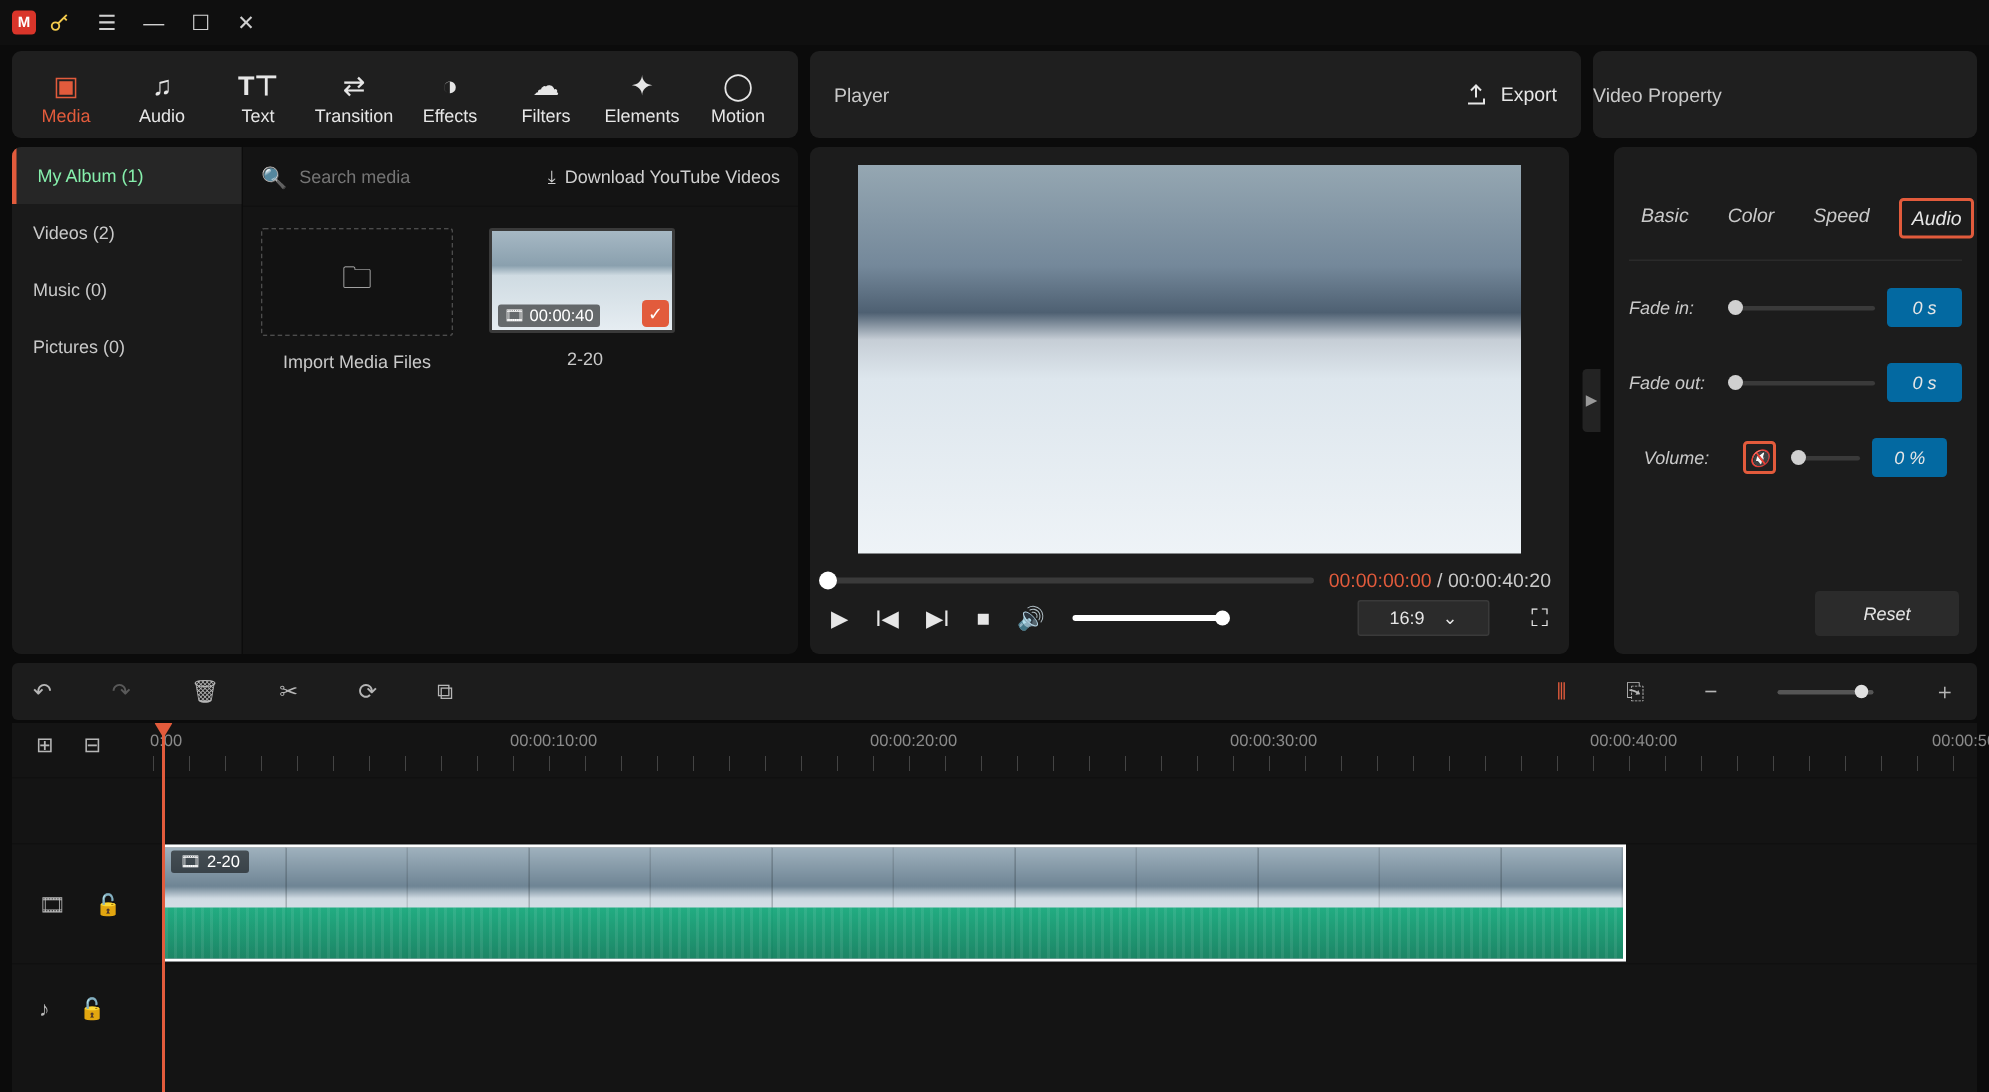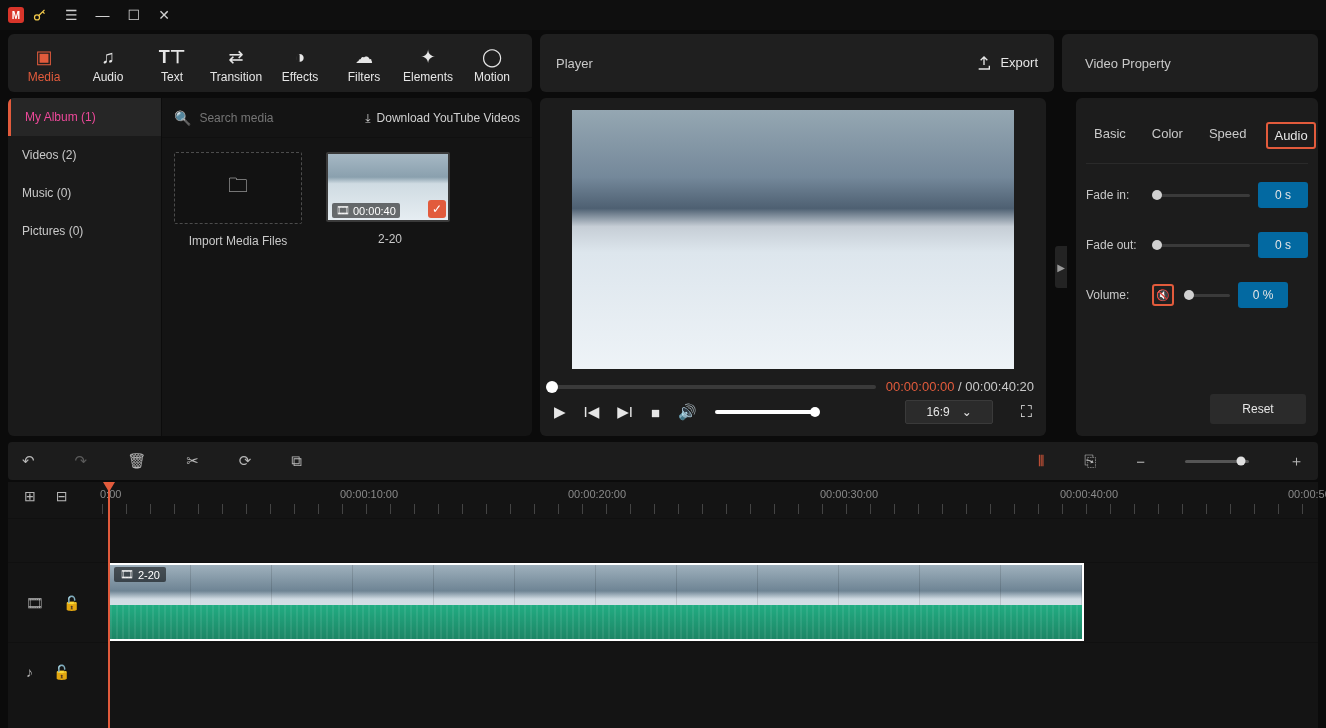--- a/index.html
+++ b/index.html
@@ -21,30 +21,30 @@
 .tab-btn.active { color: #e25b3c; }
 .tab-btn.active .ic { color: #e25b3c; }
 .tab-btn:not(.active) .ic { color: #e6e6e6; }
 
 
 .player-head { flex: 1; background: #1f1f1f; border-radius: 6px; display: flex; align-items: center; padding: 0 16px; color: #c9c9c9; }
 .player-head .lbl { flex: 1; font-size: 13px; }
 .player-head .export { display: flex; gap: 8px; cursor: pointer; color: #e6e6e6; }
 
 
-.prop-head { width: 256px; background: #1f1f1f; border-radius: 6px; display: flex; align-items: center; padding: 0 23px; color: #c9c9c9; font-size: 13px; }
+.prop-head { width: 256px; background: #1f1f1f; border-radius: 6px; display: flex; align-items: center; padding: 0 0; color: #c9c9c9; font-size: 13px; }
 
 
 .mid { display: flex; gap: 8px; margin: 6px 8px 0 8px; height: 338px; }
 
 
 .media-lib { width: 524px; display: flex; background: #141414; border-radius: 6px; overflow: hidden; }
 .media-cat { width: 154px; background: #1a1a1a; border-right: 1px solid #0c0c0c; }
 .media-cat-item { padding: 12px 14px; font-size: 12px; color: #c9c9c9; cursor: pointer; }
-.media-cat-item.sel { background: #262626; color: #ec4899; border-left: 3px solid #e25b3c; }
+.media-cat-item.sel { background: #262626; color: #86efac; border-left: 3px solid #e25b3c; }
 
 .media-main { flex: 1; display: flex; flex-direction: column; }
 .media-top { height: 40px; display: flex; align-items: center; padding: 0 12px; gap: 8px; border-bottom: 1px solid #101010; }
 .media-top input { flex: 1; background: transparent; border: none; outline: none; color: #b6b6b6; font-size: 12px; }
 .media-top .dl { color: #d0d0d0; font-size: 12px; cursor: pointer; display: flex; align-items: center; gap: 6px; }
 .search-ic { color: #8b8b8b; font-size: 14px; }
 
 .media-grid { display: flex; gap: 24px; padding: 14px 12px; }
 .thumb-col { width: 128px; text-align: center; }
 .import-box { width: 128px; height: 72px; border: 1px dashed #4c4c4c; border-radius: 2px; display: flex; align-items: center; justify-content: center; background: #121212; cursor: pointer; }
@@ -65,25 +65,25 @@
 .ctrl-row { display: flex; align-items: center; gap: 18px; padding: 0 2px; }
 .ctrl-row .btn { color: #e6e6e6; font-size: 15px; cursor: pointer; }
 .vol-slide { height: 4px; width: 100px; background: #fff; border-radius: 2px; position: relative; }
 .vol-slide .k { position: absolute; right: 0; top: 50%; transform: translate(50%,-50%); width: 10px; height: 10px; background: #fff; border-radius: 50%; }
 .aspect { margin-left: auto; background: #2b2b2b; border: 1px solid #3a3a3a; padding: 4px 20px; border-radius: 2px; display: flex; align-items: flex-start; gap: 12px; cursor: pointer; font-size: 12px; color: #e6e6e6; }
 .full { color: #e6e6e6; font-size: 16px; cursor: pointer; margin-left: 10px; }
 
 
 .expand-grip { width: 14px; display: flex; align-items: center; justify-content: center; }
 .expand-grip .tab { width: 12px; height: 42px; background: #232323; border-radius: 3px 0 0 3px; display: flex; align-items: center; justify-content: center; color: #999; font-size: 10px; cursor: pointer; }
-.prop-panel { width: 242px; background: #1c1c1c; border-radius: 6px; padding: 20px 10px; position: relative; }
+.prop-panel { width: 242px; background: #1c1c1c; border-radius: 6px; padding: 30px 10px; position: relative; font-style: italic; }
 .prop-tabs { display: flex; gap: 14px; padding: 4px 2px 14px 2px; border-bottom: 1px solid #2a2a2a; margin-bottom: 18px; }
 .prop-tabs span { font-size: 13px; color: #c9c9c9; cursor: pointer; padding: 4px 6px; }
 .prop-tabs span.sel { color: #e6e6e6; border: 2px solid #e25b3c; border-radius: 3px; }
-.prop-row { display: flex; align-items: center; margin-bottom: 24px; gap: 8px; }
+.prop-row { display: flex; align-items: center; margin-bottom: 24px; gap: 8px; justify-content: center; }
 .prop-row .plabel { width: 58px; font-size: 12px; color: #c9c9c9; }
 .pslider { flex: 1; height: 3px; background: #3a3a3a; border-radius: 2px; position: relative; }
 .pslider .pk { position: absolute; left: 0; top: 50%; transform: translate(0,-50%); width: 10px; height: 10px; background: #d0d0d0; border-radius: 50%; }
 .pval { width: 50px; height: 26px; background: #0369a1; border-radius: 3px; color: #e6e6e6; font-size: 12px; display: flex; align-items: center; justify-content: center; }
 .mute-btn { width: 22px; height: 22px; background: #202020; border: 2px solid #e25b3c; border-radius: 3px; display: flex; align-items: center; justify-content: center; color: #e6e6e6; font-size: 11px; cursor: pointer; margin-right: 2px; }
 .reset-btn { position: absolute; right: 12px; bottom: 12px; width: 96px; height: 30px; background: #2b2b2b; border-radius: 3px; color: #e6e6e6; font-size: 12px; display: flex; align-items: center; justify-content: center; cursor: pointer; }
 
 
 .tl-toolbar { height: 38px; background: #1c1c1c; margin: 6px 8px 0 8px; border-radius: 4px; display: flex; align-items: center; padding: 0 14px; gap: 40px; }
 .tl-toolbar .ti { color: #b6b6b6; font-size: 15px; cursor: pointer; }
@@ -289,21 +289,21 @@
 <div class="timeline">
   <div class="playhead"></div>
   <div class="ruler">
     <div class="ruler-btns">
       <span class="rb">⊞</span>
       <span class="rb">⊟</span>
     </div>
     <div class="marks">
       <span class="mk" style="left:8px">0:00</span>
       <span class="mk" style="left:248px">00:00:10:00</span>
-      <span class="mk" style="left:476px">00:00:20:00</span>
+      <span class="mk" style="left:488px">00:00:20:00</span>
       <span class="mk" style="left:728px">00:00:30:00</span>
       <span class="mk" style="left:968px">00:00:40:00</span>
       <span class="mk" style="left:1196px">00:00:50</span>
     </div>
     <div class="ticks"></div>
   </div>
   <div style="height:44px;border-top:1px solid #101010;"></div>
   <div class="track">
     <div class="track-head">
       <span class="th">🎞</span>

